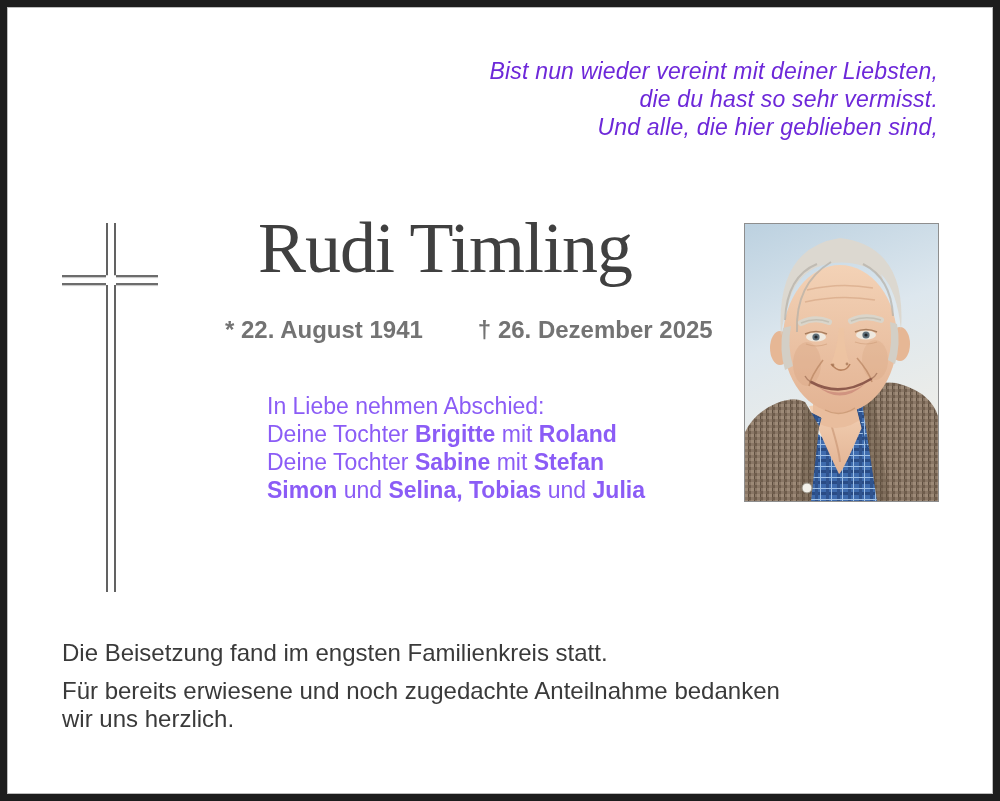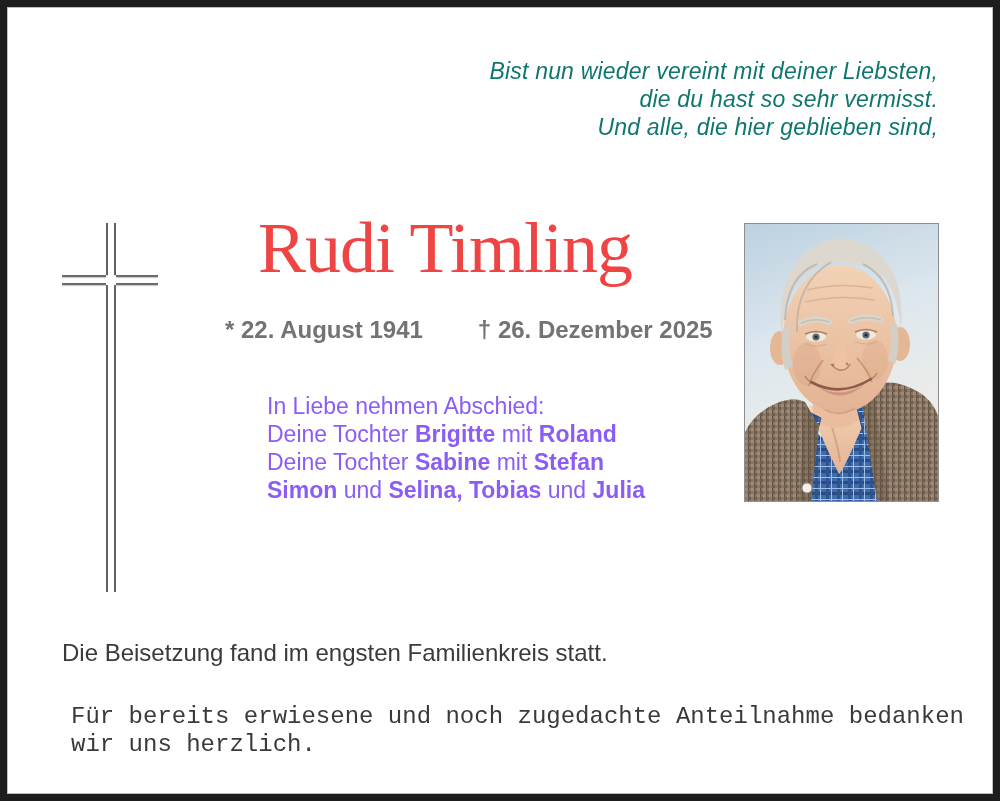--- a/index.html
+++ b/index.html
@@ -20,34 +20,34 @@
     position:absolute;inset:7px;
     border:1px solid #bdbdbd;
     pointer-events:none;
   }
   
   .poem{
     position:absolute;top:57px;right:62px;
     text-align:right;
     font-style:italic;
     font-size:23px;line-height:28px;
-    color:#0f766e;
+    color:#6d28d9;
     letter-spacing:0.2px;
     white-space:nowrap;
   }
   
   .cross{position:absolute;left:55px;top:215px;}
   
   .name{
     position:absolute;left:180px;top:212px;width:530px;
     text-align:center;
     font-family:"Liberation Serif","DejaVu Serif",serif;
     font-size:72px;line-height:72px;
     letter-spacing:-1px;
-    color:#ef4444;
+    color:#404040;
     white-space:nowrap;
   }
   
   .dates{
     position:absolute;left:225px;top:318px;
     display:flex;gap:55px;
     font-weight:700;font-size:24px;line-height:24px;
     color:#737373;
     white-space:nowrap;
   }
@@ -68,22 +68,22 @@
     background:#dfe8ee;
   }
   .photo svg{display:block;}
   
   .footer{
     position:absolute;left:62px;top:639px;
     font-size:24px;line-height:28px;
     color:#3a3a3a;
     white-space:nowrap;
   }
-  .footer .para1{margin:0 0 36px 0;}
-  .footer .para2{margin:9px;font-family:Liberation Mono, monospace;}
+  .footer .para1{margin:0 0 10px 0;}
+  .footer .para2{margin:0;}
 </style>
 </head>
 <body>
 
 <div class="page">
 
   <div class="poem">
     <div>Bist nun wieder vereint mit deiner Liebsten,</div>
     <div>die du hast so sehr vermisst.</div>
     <div>Und alle, die hier geblieben sind,</div>

